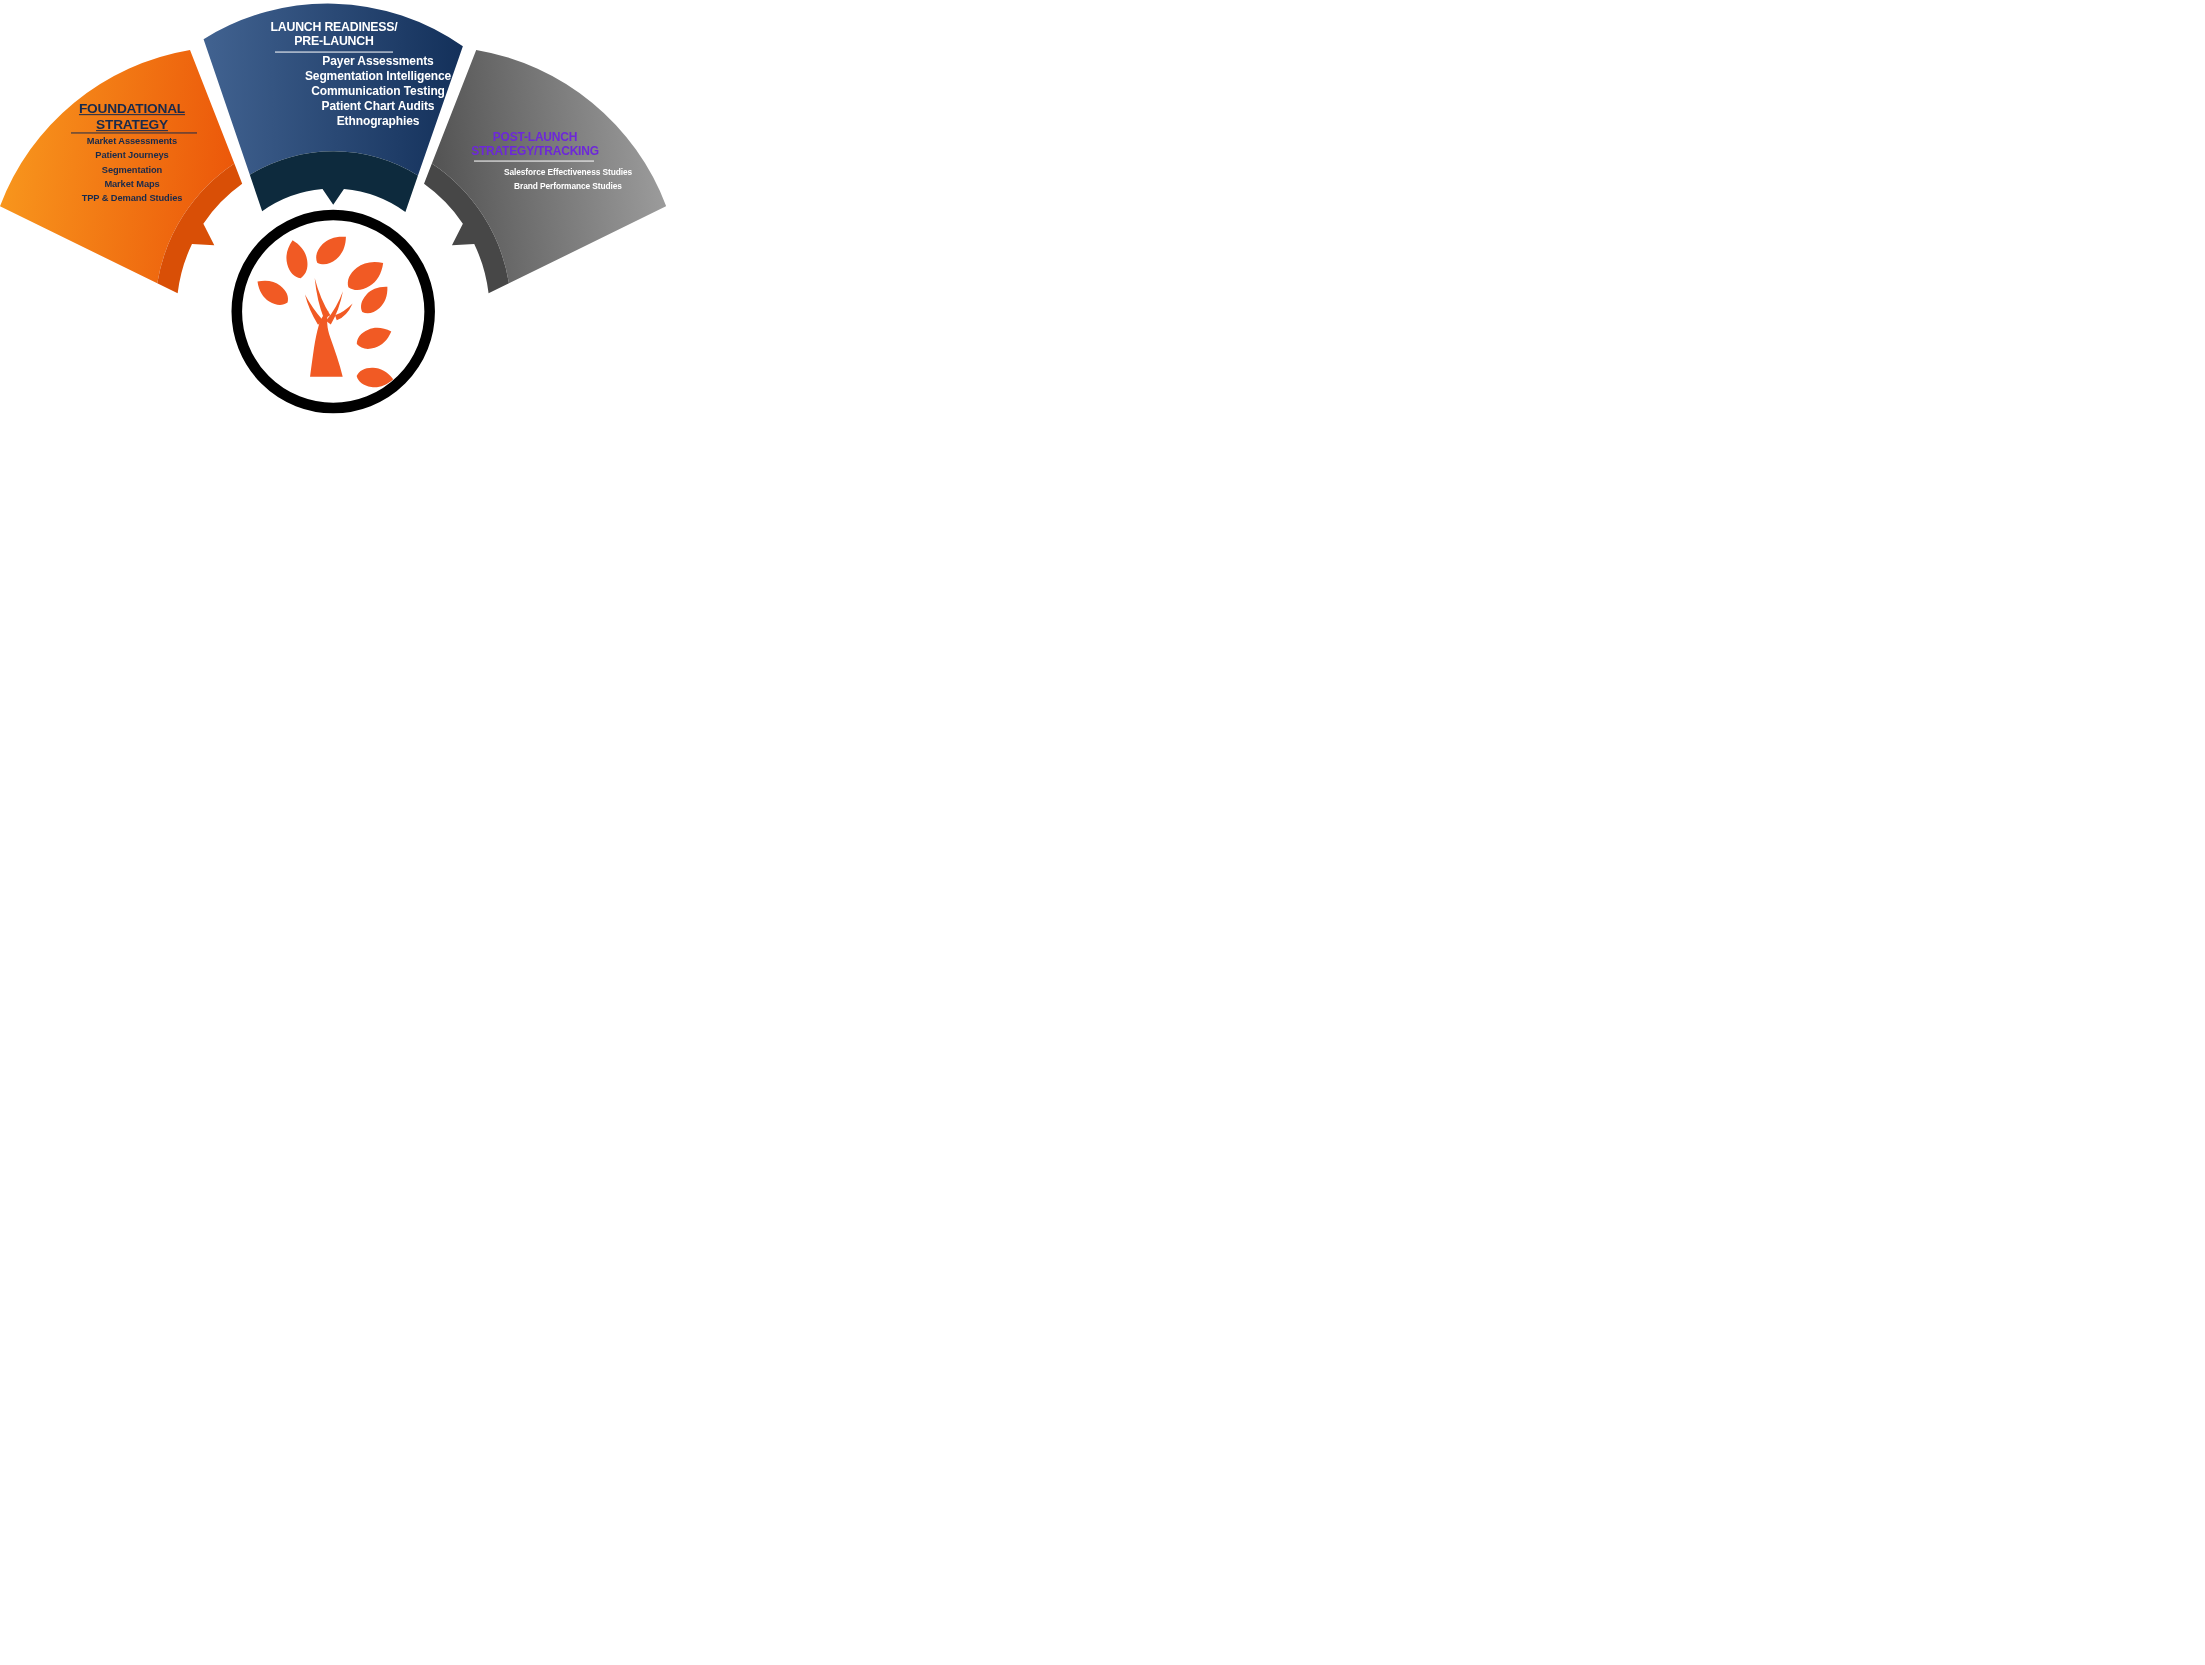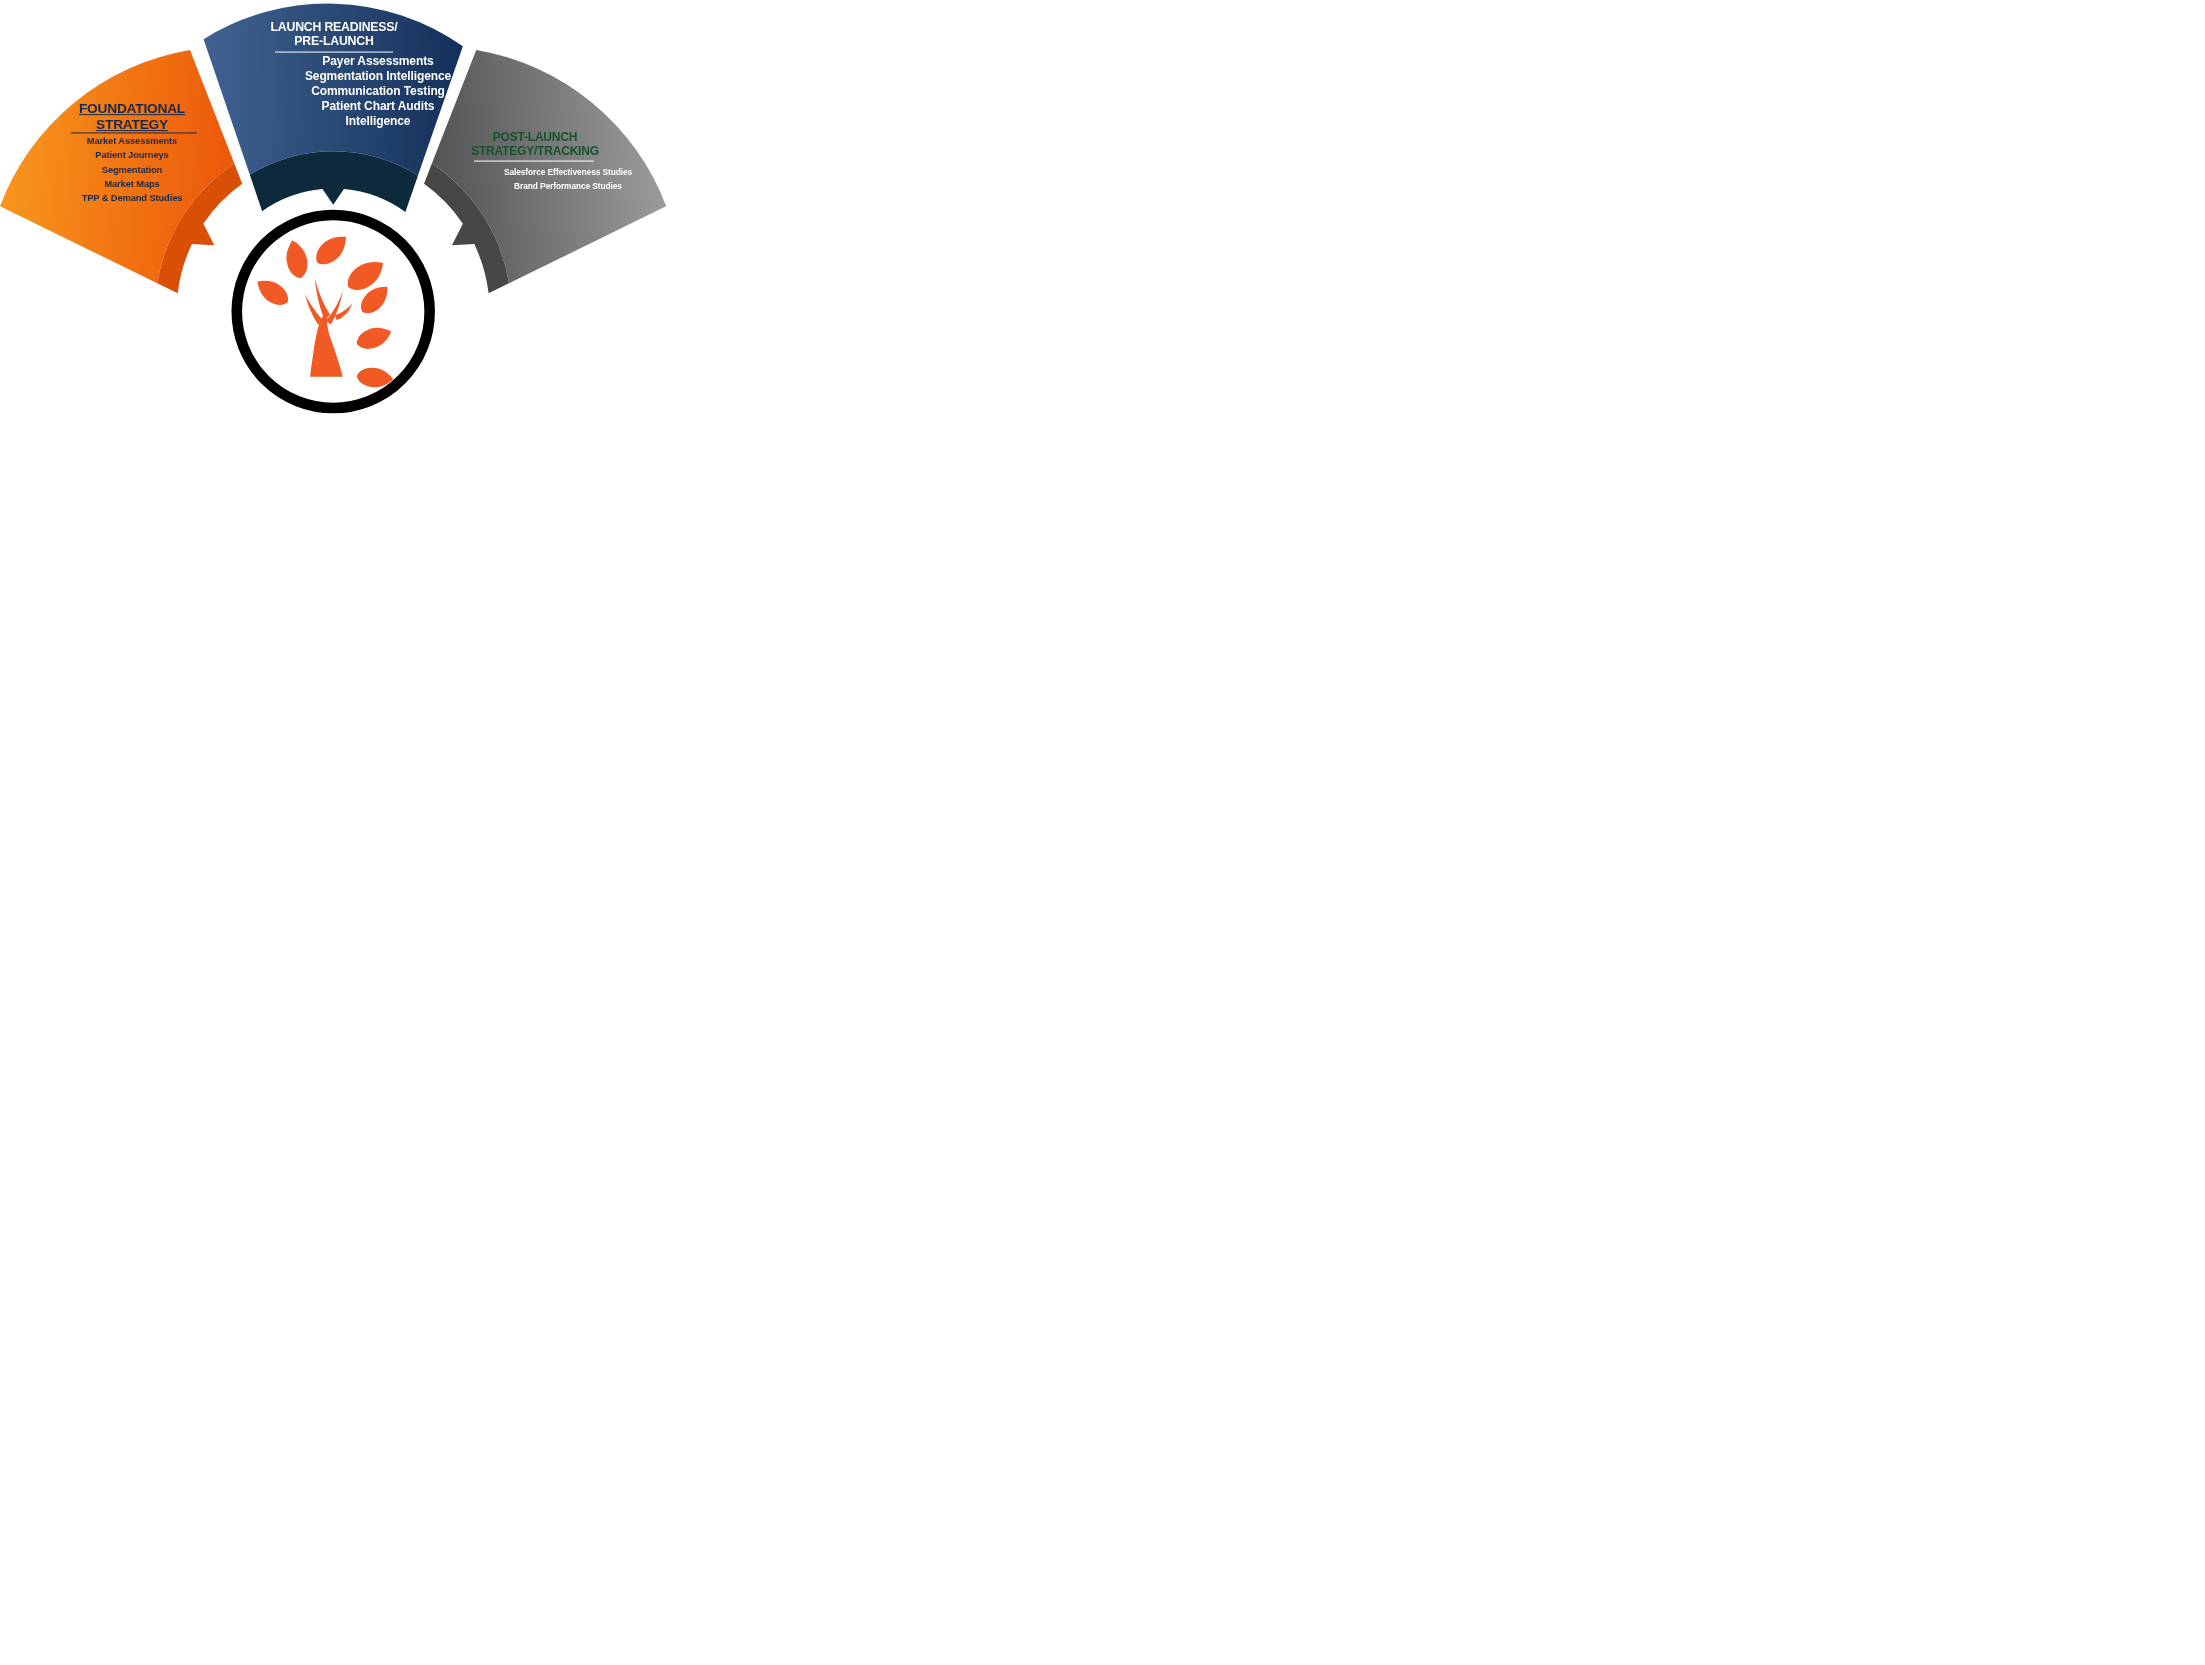--- a/index.html
+++ b/index.html
@@ -16,21 +16,21 @@
     transform:translate(-50%,-50%);
     white-space:nowrap;
     font-weight:bold;
     text-align:center;
     line-height:1;
   }
   .seg0-title{font-size:13.7px;letter-spacing:-0.2px;color:#182A4C;text-decoration:underline;}
   .seg0-item{font-size:9.3px;letter-spacing:-0.1px;color:#182A4C;}
   .seg1-title{font-size:12.3px;letter-spacing:-0.2px;color:#FFFFFF;}
   .seg1-item{font-size:12px;letter-spacing:-0.1px;color:#FFFFFF;margin-left:44px;}
-  .seg2-title{font-size:12px;letter-spacing:-0.2px;color:#14532d;}
+  .seg2-title{font-size:12px;letter-spacing:-0.2px;color:#6d28d9;}
   .seg2-item{font-size:8.4px;letter-spacing:-0.1px;color:#FFFFFF;margin-left:33px;}
   .divider{position:absolute;transform:translateY(-50%);}
   .div-navy{background:#1B2B4C;height:1.1px;}
   .div-white{background:#FFFFFF;height:0.9px;}
 </style>
 </head>
 <body>
 
 <div class="stage">
 
@@ -96,21 +96,21 @@
   <div class="tl seg0-item" style="left:132px;top:185px">Market Maps</div>
   <div class="tl seg0-item" style="left:132px;top:199px">TPP &amp; Demand Studies</div>
 
   <div class="tl seg1-title" style="left:334px;top:27px">LAUNCH READINESS/</div>
   <div class="tl seg1-title" style="left:334px;top:41px">PRE-LAUNCH</div>
   <div class="divider div-white" style="left:275px;top:52px;width:118px"></div>
   <div class="tl seg1-item" style="left:334px;top:61px">Payer Assessments</div>
   <div class="tl seg1-item" style="left:334px;top:76px">Segmentation Intelligence</div>
   <div class="tl seg1-item" style="left:334px;top:91px">Communication Testing</div>
   <div class="tl seg1-item" style="left:334px;top:106px">Patient Chart Audits</div>
-  <div class="tl seg1-item" style="left:334px;top:121px">Intelligence</div>
+  <div class="tl seg1-item" style="left:334px;top:121px">Ethnographies</div>
 
   <div class="tl seg2-title" style="left:535px;top:137px">POST-LAUNCH</div>
   <div class="tl seg2-title" style="left:535px;top:151px">STRATEGY/TRACKING</div>
   <div class="divider div-white" style="left:474px;top:161px;width:120px"></div>
   <div class="tl seg2-item" style="left:535px;top:172px">Salesforce Effectiveness Studies</div>
   <div class="tl seg2-item" style="left:535px;top:186px">Brand Performance Studies</div>
 
 </div>
 
 

